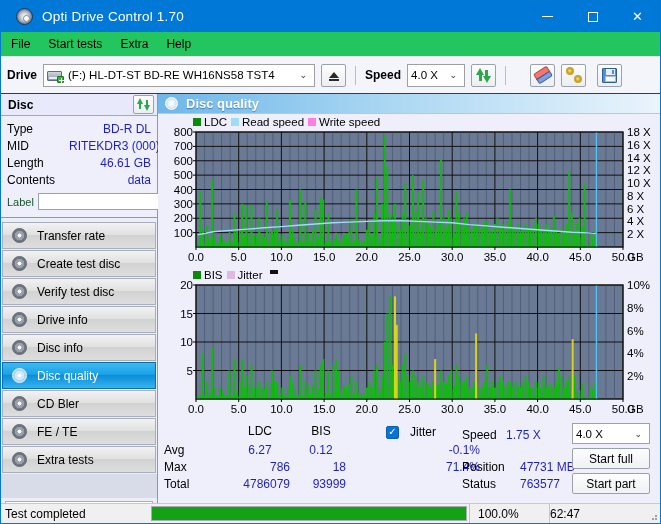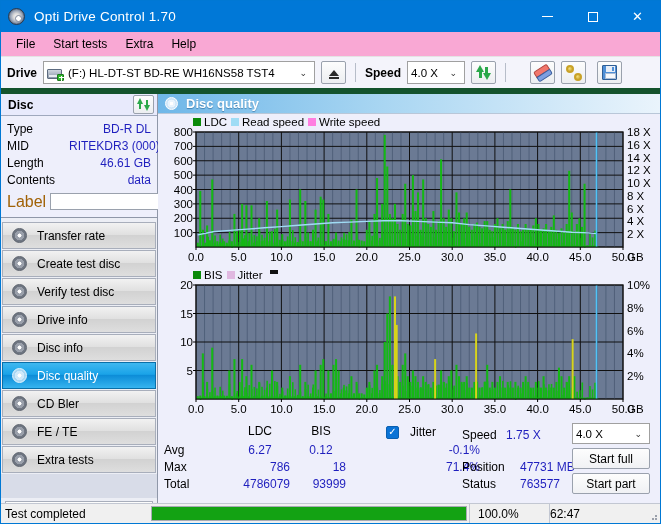--- a/index.html
+++ b/index.html
@@ -18,21 +18,21 @@
     border: 1px solid #0078d4;
     overflow: hidden;
   }
 
   
   #titlebar {
     height: 31px;
     background: #0078d7;
     display: flex;
     align-items: center;
-    padding-left: 7px;
+    padding-left: 15px;
     position: relative;
   }
   #titlebar .app-icon {
     width: 17px; height: 17px;
     border-radius: 50%;
     background: radial-gradient(circle at 50% 50%, #fafafa 0%, #d8d8d8 30%, #9aa6b8 55%, #5b6a80 75%, #364256 100%);
     border: 1px solid #2a3a50;
     position: relative;
     flex: 0 0 auto;
   }
@@ -53,39 +53,39 @@
     width: 45px; height: 31px;
     display: flex; align-items: center; justify-content: center;
     color: #fff; font-size: 13px;
   }
   .winbtn .min { display:block; width: 11px; height: 1px; background: #fff; }
   .winbtn .max { display:block; width: 10px; height: 10px; border: 1px solid #fff; }
 
   
   #menubar {
     height: 25px;
-    background: #f9a8d4;
+    background: #22c55e;
     display: flex; align-items: center;
-    padding-left: 6px;
+    padding-left: 1px;
     border-bottom: 1px solid #e4e4e4;
   }
   #menubar .mi {
     padding: 3px 9px;
     font-size: 12px;
     color: #000;
     cursor: default;
   }
 
   
   #drivebar {
     height: 37px;
     background: #f4f4fb;
     display: flex; align-items: center;
     padding: 0 6px;
-    border-bottom: 6px solid #14532d;
+    border-bottom: 1px solid #14532d;
     gap: 6px;
   }
   .lbl-bold { font-weight: bold; font-size: 12px; color: #000; }
   .combo {
     height: 23px;
     background: #fff;
     border: 1px solid #a0a0a0;
     display: flex; align-items: center;
     padding: 0 2px 0 3px;
     font-size: 11.5px;
@@ -184,21 +184,21 @@
     display: flex; align-items: center; justify-content: space-between;
     padding: 0 3px 0 7px;
     border-bottom: 1px solid #9fa8bd;
   }
   .disc-head .t { font-weight: bold; font-size: 12px; color:#000; }
   .disc-body { background: #eeeffb; padding: 4px 6px 5px 6px; border-bottom:1px solid #8f97a8;}
   .drow { display:flex; align-items:center; height: 17px; font-size: 12px; }
   .drow .k { color:#000; width: 62px; flex: 0 0 auto;}
   .drow .v { color:#1f1fbe; flex:1; text-align: right; white-space: nowrap;}
   .lblrow { display:flex; align-items:center; margin-top: 3px; gap:4px;}
-  .lblrow .k { color:#a16207; font-size: 16px; }
+  .lblrow .k { color:#14532d; font-size: 11px; }
   .lbl-input {
     flex:1; height: 17px; background:#fff; border:1px solid #9aa1ad;
   }
   .cdicon {
     width:20px; height:20px; border-radius:50%;
     background: radial-gradient(circle at 50% 50%, #fff 0 18%, #e6e36a 22% 44%, #d6d24f 46% 74%, #b9b53c 76% 100%);
     border:1px solid #8d8a2e;
     flex: 0 0 auto;
   }
   .cdicon-wrap {

